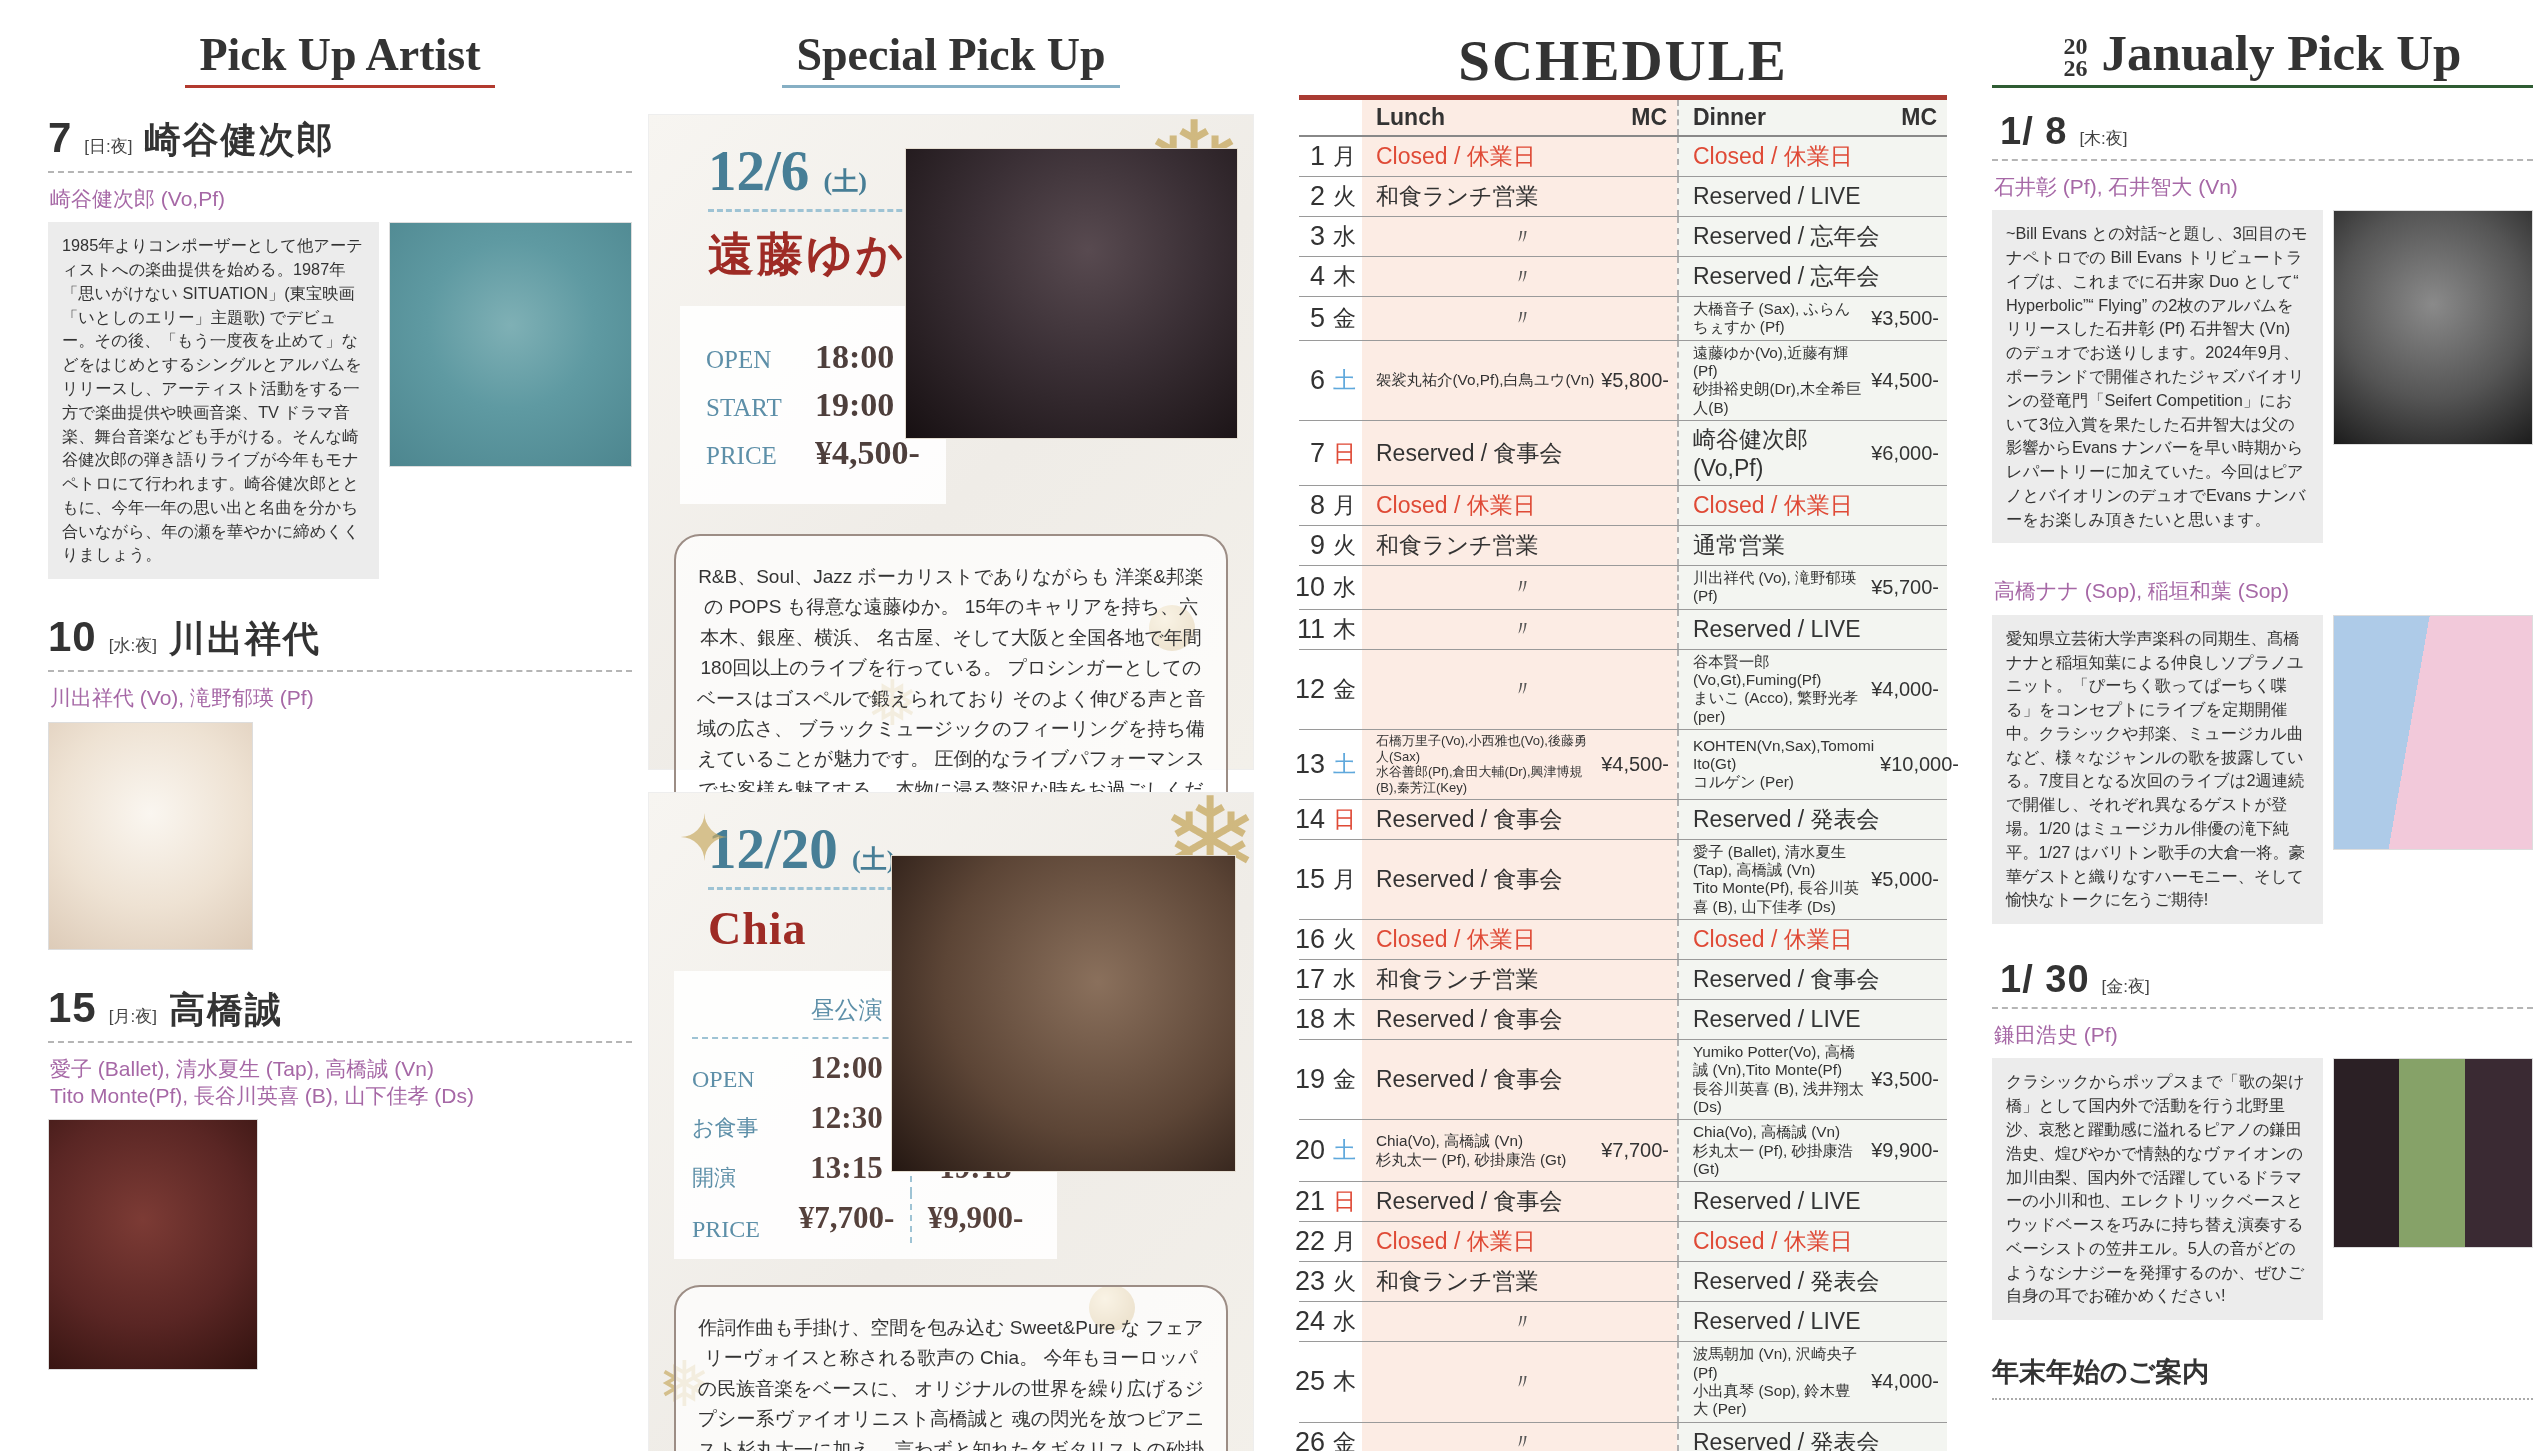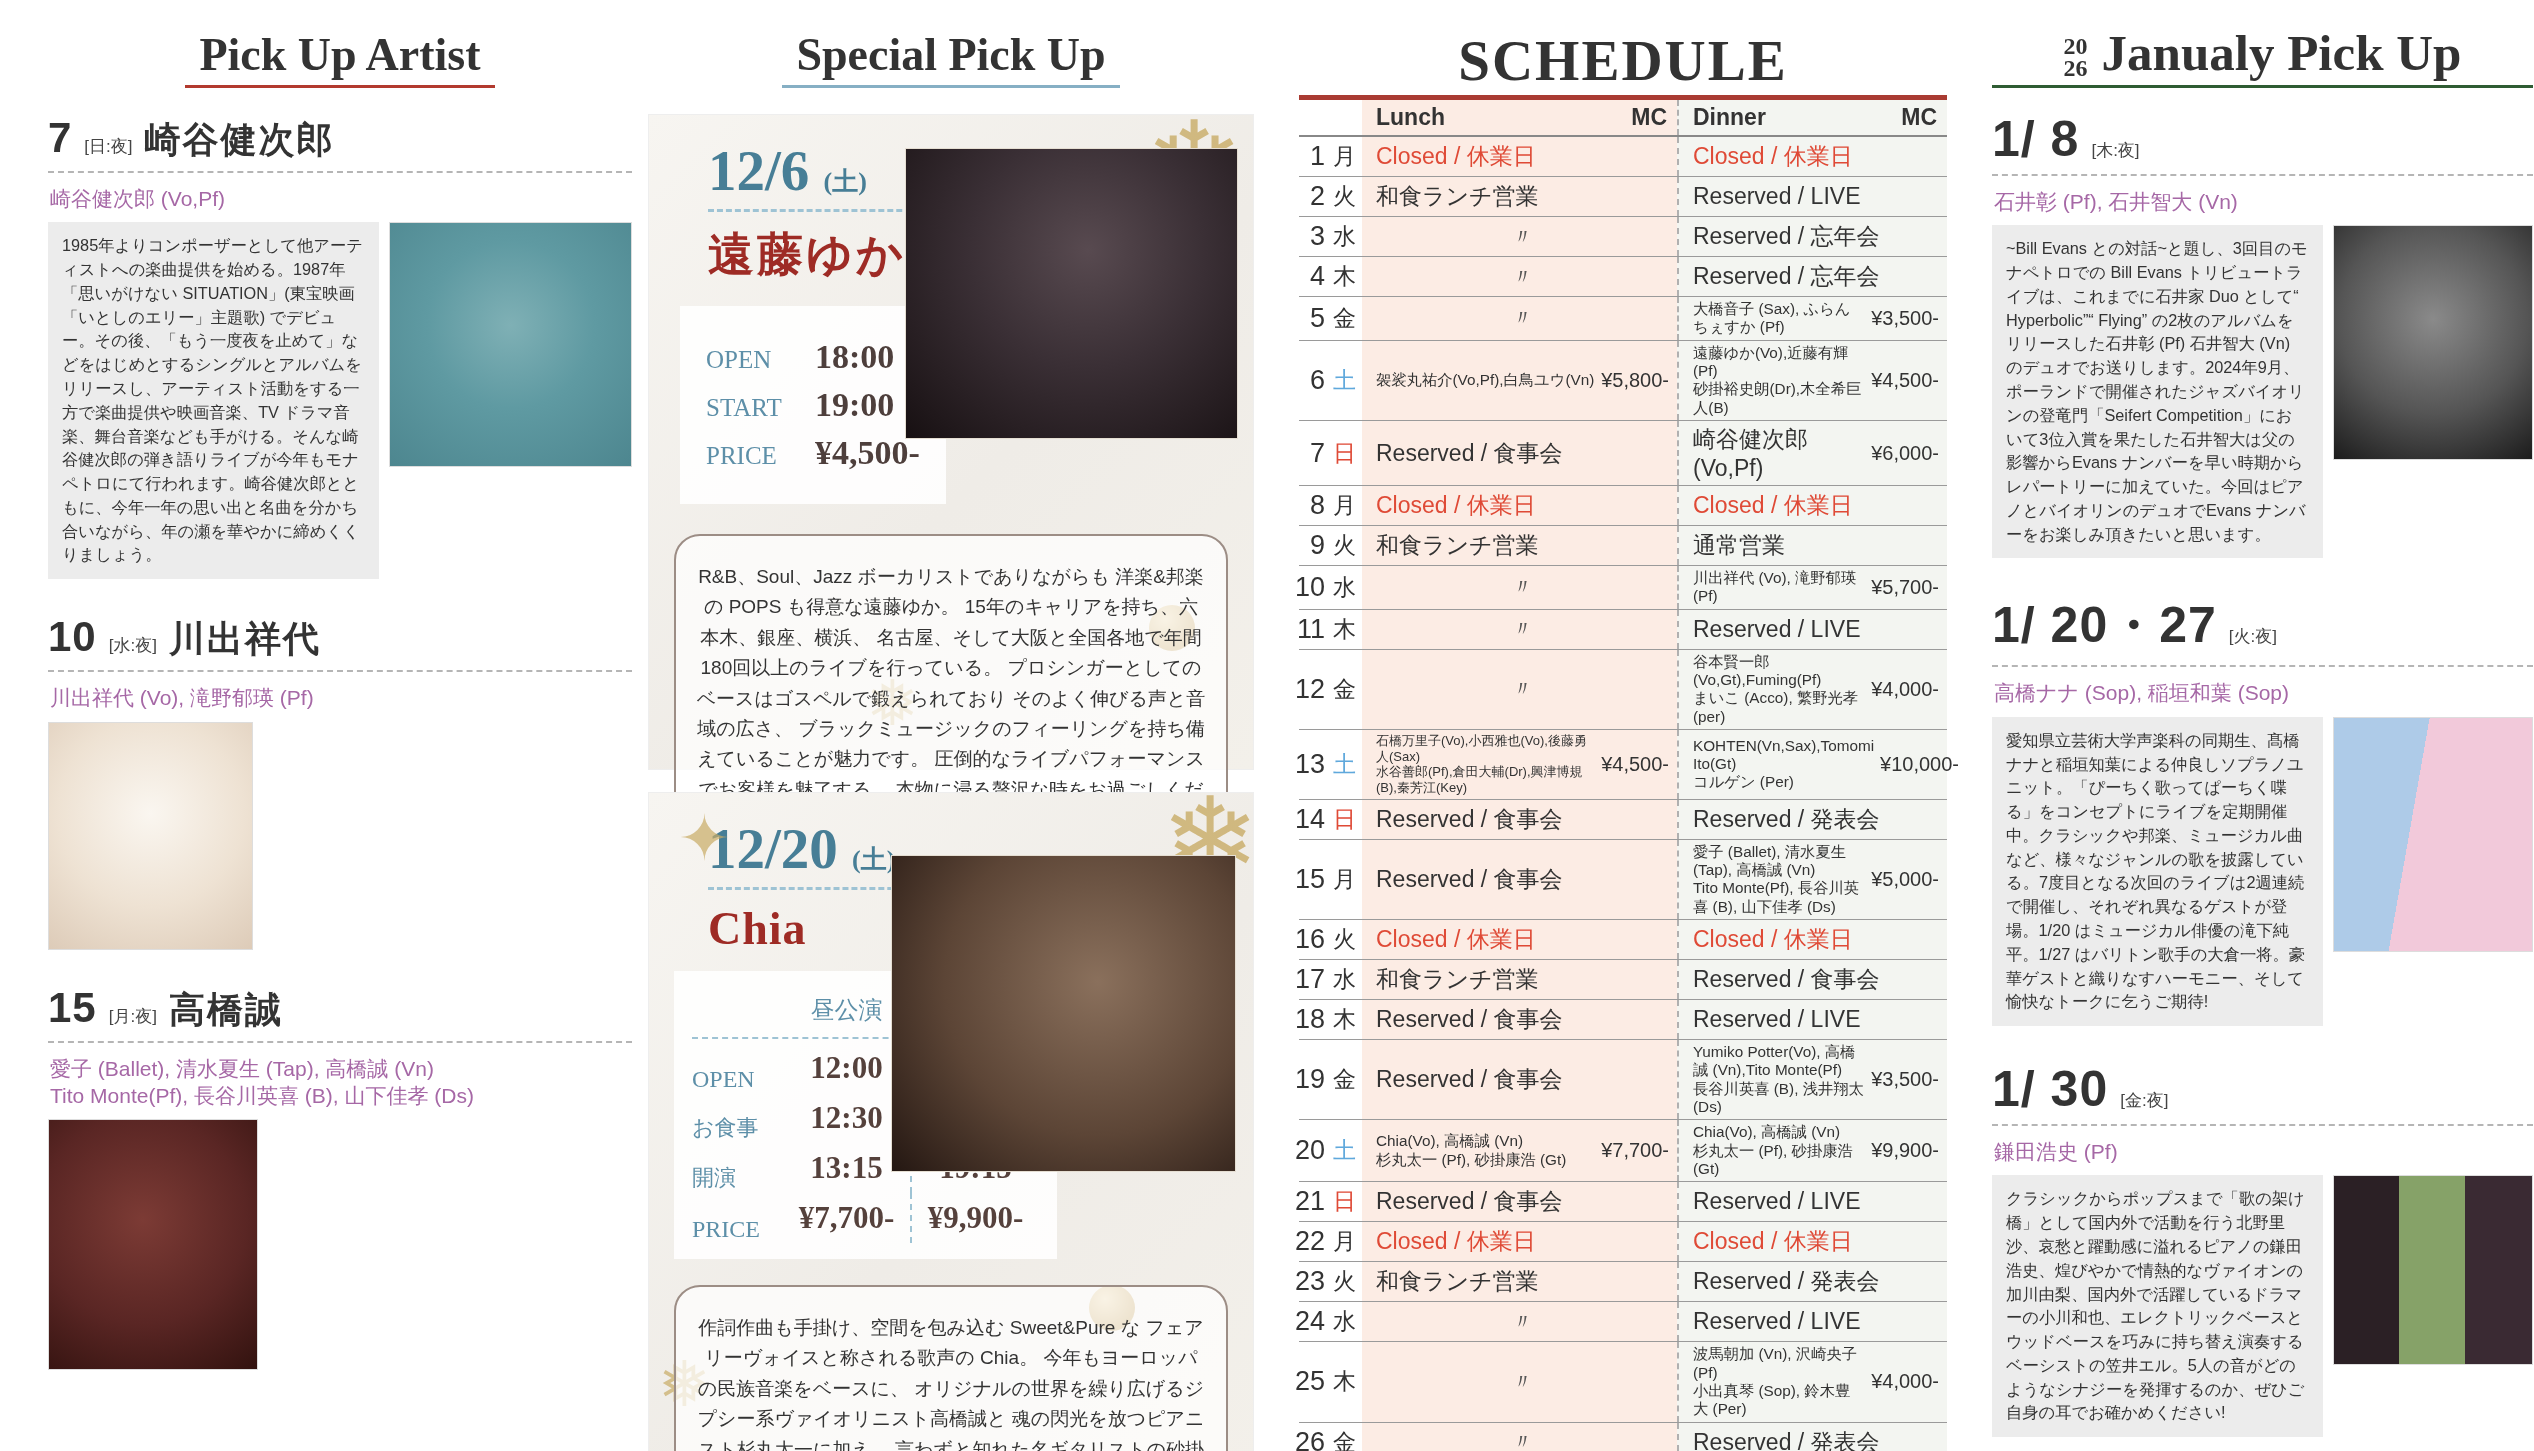--- a/index.html
+++ b/index.html
@@ -100,21 +100,21 @@
   .cell.lunch{background:#fcece4;}
   .cell.dinner{background:#f3f5f1;border-left:2px dashed #b0b0b0;}
   .cell .main{flex:1;font-size:23px;}
   .cell .main.small{font-size:15.3px;line-height:1.2;}
   .cell .main.xsmall{font-size:13px;line-height:1.2;}
   .cell .main.ditto{text-align:center;font-size:22px;color:#555;}
   .cell .main.closed{color:#df4a36;}
   .cell .mc{font-size:20px;margin-left:6px;white-space:nowrap;}
 
   
-  #col-january .sec-day{font-size:50px;}
+  #col-january .sec-day{font-size:38px;margin-left:8px;}
   .notice{margin-top:6px;}
   .notice-head{font-size:27px;font-weight:bold;border-bottom:2px dotted #aaa;
                padding-bottom:8px;margin-bottom:14px;}
 </style>
 </head>
 <body>
 
 <div class="page">
 
   <div class="col" id="col-artist">
@@ -632,24 +632,20 @@
             <span class="sec-day">1/ 8</span>
             <span class="sec-tag">[木:夜]</span>
           </div>
           <div class="sec-credit">石井彰 (Pf), 石井智大 (Vn)</div>
           <div class="sec-body">
             <div class="sec-bio">~Bill Evans との対話~と題し、3回目のモナペトロでの Bill Evans トリビュートライブは、これまでに石井家 Duo として“ Hyperbolic”“ Flying” の2枚のアルバムをリリースした石井彰 (Pf) 石井智大 (Vn) のデュオでお送りします。2024年9月、ポーランドで開催されたジャズバイオリンの登竜門「Seifert Competition」において3位入賞を果たした石井智大は父の影響からEvans ナンバーを早い時期からレパートリーに加えていた。今回はピアノとバイオリンのデュオでEvans ナンバーをお楽しみ頂きたいと思います。</div>
             <div class="sec-photo photo-bw" style="width: 198px; height: 233px;"></div>
           </div>
         </div>
         <div class="artist-section">
-          <div class="sec-head">
-            <span class="sec-day">1/ 20・27</span>
-            <span class="sec-tag">[火:夜]</span>
-          </div>
           <div class="sec-credit">高橋ナナ (Sop), 稲垣和葉 (Sop)</div>
           <div class="sec-body">
             <div class="sec-bio">愛知県立芸術大学声楽科の同期生、髙橋ナナと稲垣知葉による仲良しソプラノユニット。「ぴーちく歌ってぱーちく喋る」をコンセプトにライブを定期開催中。クラシックや邦楽、ミュージカル曲など、様々なジャンルの歌を披露している。7度目となる次回のライブは2週連続で開催し、それぞれ異なるゲストが登場。1/20 はミュージカル俳優の滝下純平。1/27 はバリトン歌手の大倉一将。豪華ゲストと織りなすハーモニー、そして愉快なトークに乞うご期待!</div>
             <div class="sec-photo photo-princess" style="width: 198px; height: 233px;"></div>
           </div>
         </div>
         <div class="artist-section">
           <div class="sec-head">
             <span class="sec-day">1/ 30</span>
             <span class="sec-tag">[金:夜]</span>

